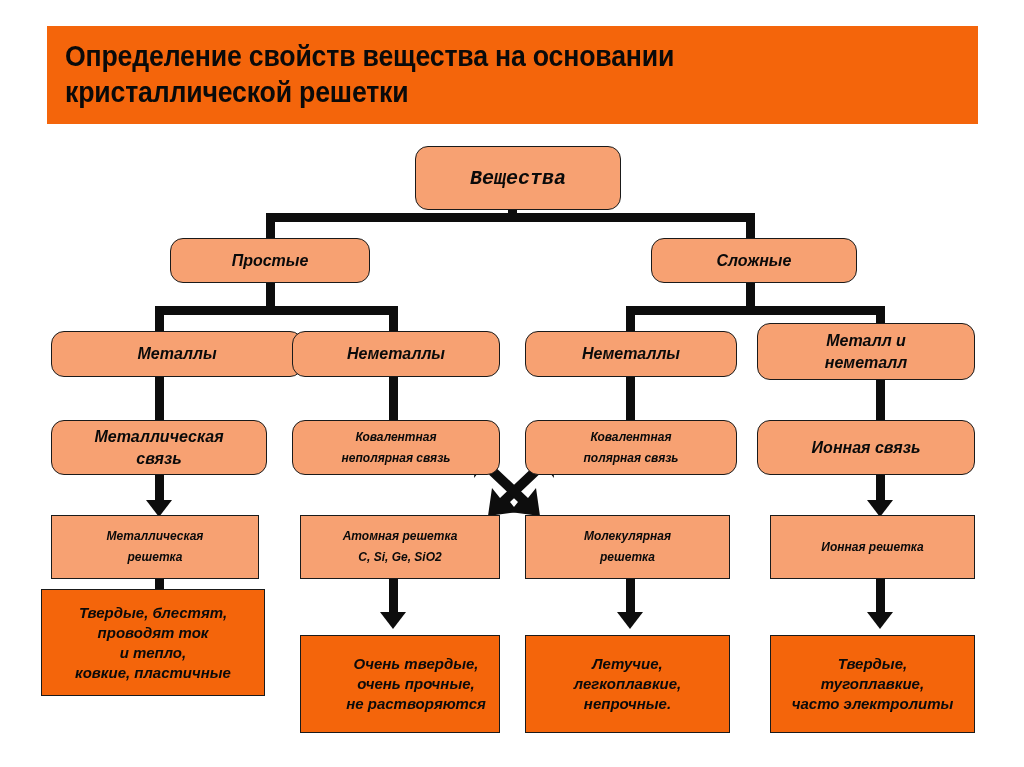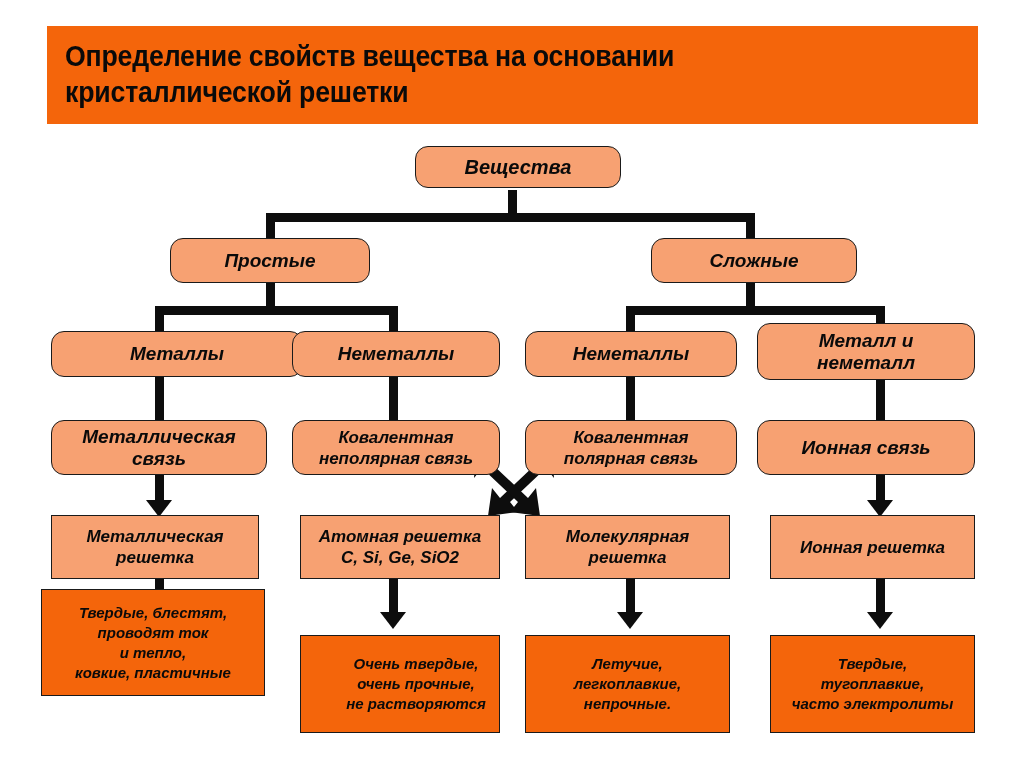--- a/index.html
+++ b/index.html
@@ -63,22 +63,22 @@
   .node.sharp   { border-radius: 0; }
 
   .node.leaf {
     background: #F4650B;
     border: 1.4px solid #1a1a1a;
     border-radius: 0;
   }
 
   
   .f20 { font-size: 20px; line-height: 25px; }
-  .f17 { font-size: 19px; line-height: 22px; }
-  .f16 { font-size: 17px; line-height: 21px; }
+  .f17 { font-size: 16px; line-height: 22px; }
+  .f16 { font-size: 12px; line-height: 21px; }
   .f15 { font-size: 15px; line-height: 20px; }
 
   
   .conn {
     position: absolute;
     background: #0d0d0d;
     z-index: 1;
   }
   .vline { width: 9px; }
   .hline { height: 9px; }
@@ -152,21 +152,21 @@
 
   <div class="conn vline" style="left:389px; top:578px; width:9px; height:40px;"></div>
   <div class="arrow-down" style="left:380px; top:612px;"></div>
 
   <div class="conn vline" style="left:626px; top:578px; width:9px; height:40px;"></div>
   <div class="arrow-down" style="left:617px; top:612px;"></div>
 
   <div class="conn vline" style="left:876px; top:578px; width:9px; height:40px;"></div>
   <div class="arrow-down" style="left:867px; top:612px;"></div>
 
-  <div class="node rounded f20" style="left:415px; top:146px; width:206px; height:42px;">
+  <div class="node rounded f20" style="left:415px; top:146px; width:206px; height:64px;font-family:Liberation Mono, monospace;">
     <span>Вещества</span>
   </div>
 
   <div class="node rounded f17" style="left:170px; top:238px; width:200px; height:45px;">
     <span>Простые</span>
   </div>
   <div class="node rounded f17" style="left:651px; top:238px; width:206px; height:45px;">
     <span>Сложные</span>
   </div>
 

